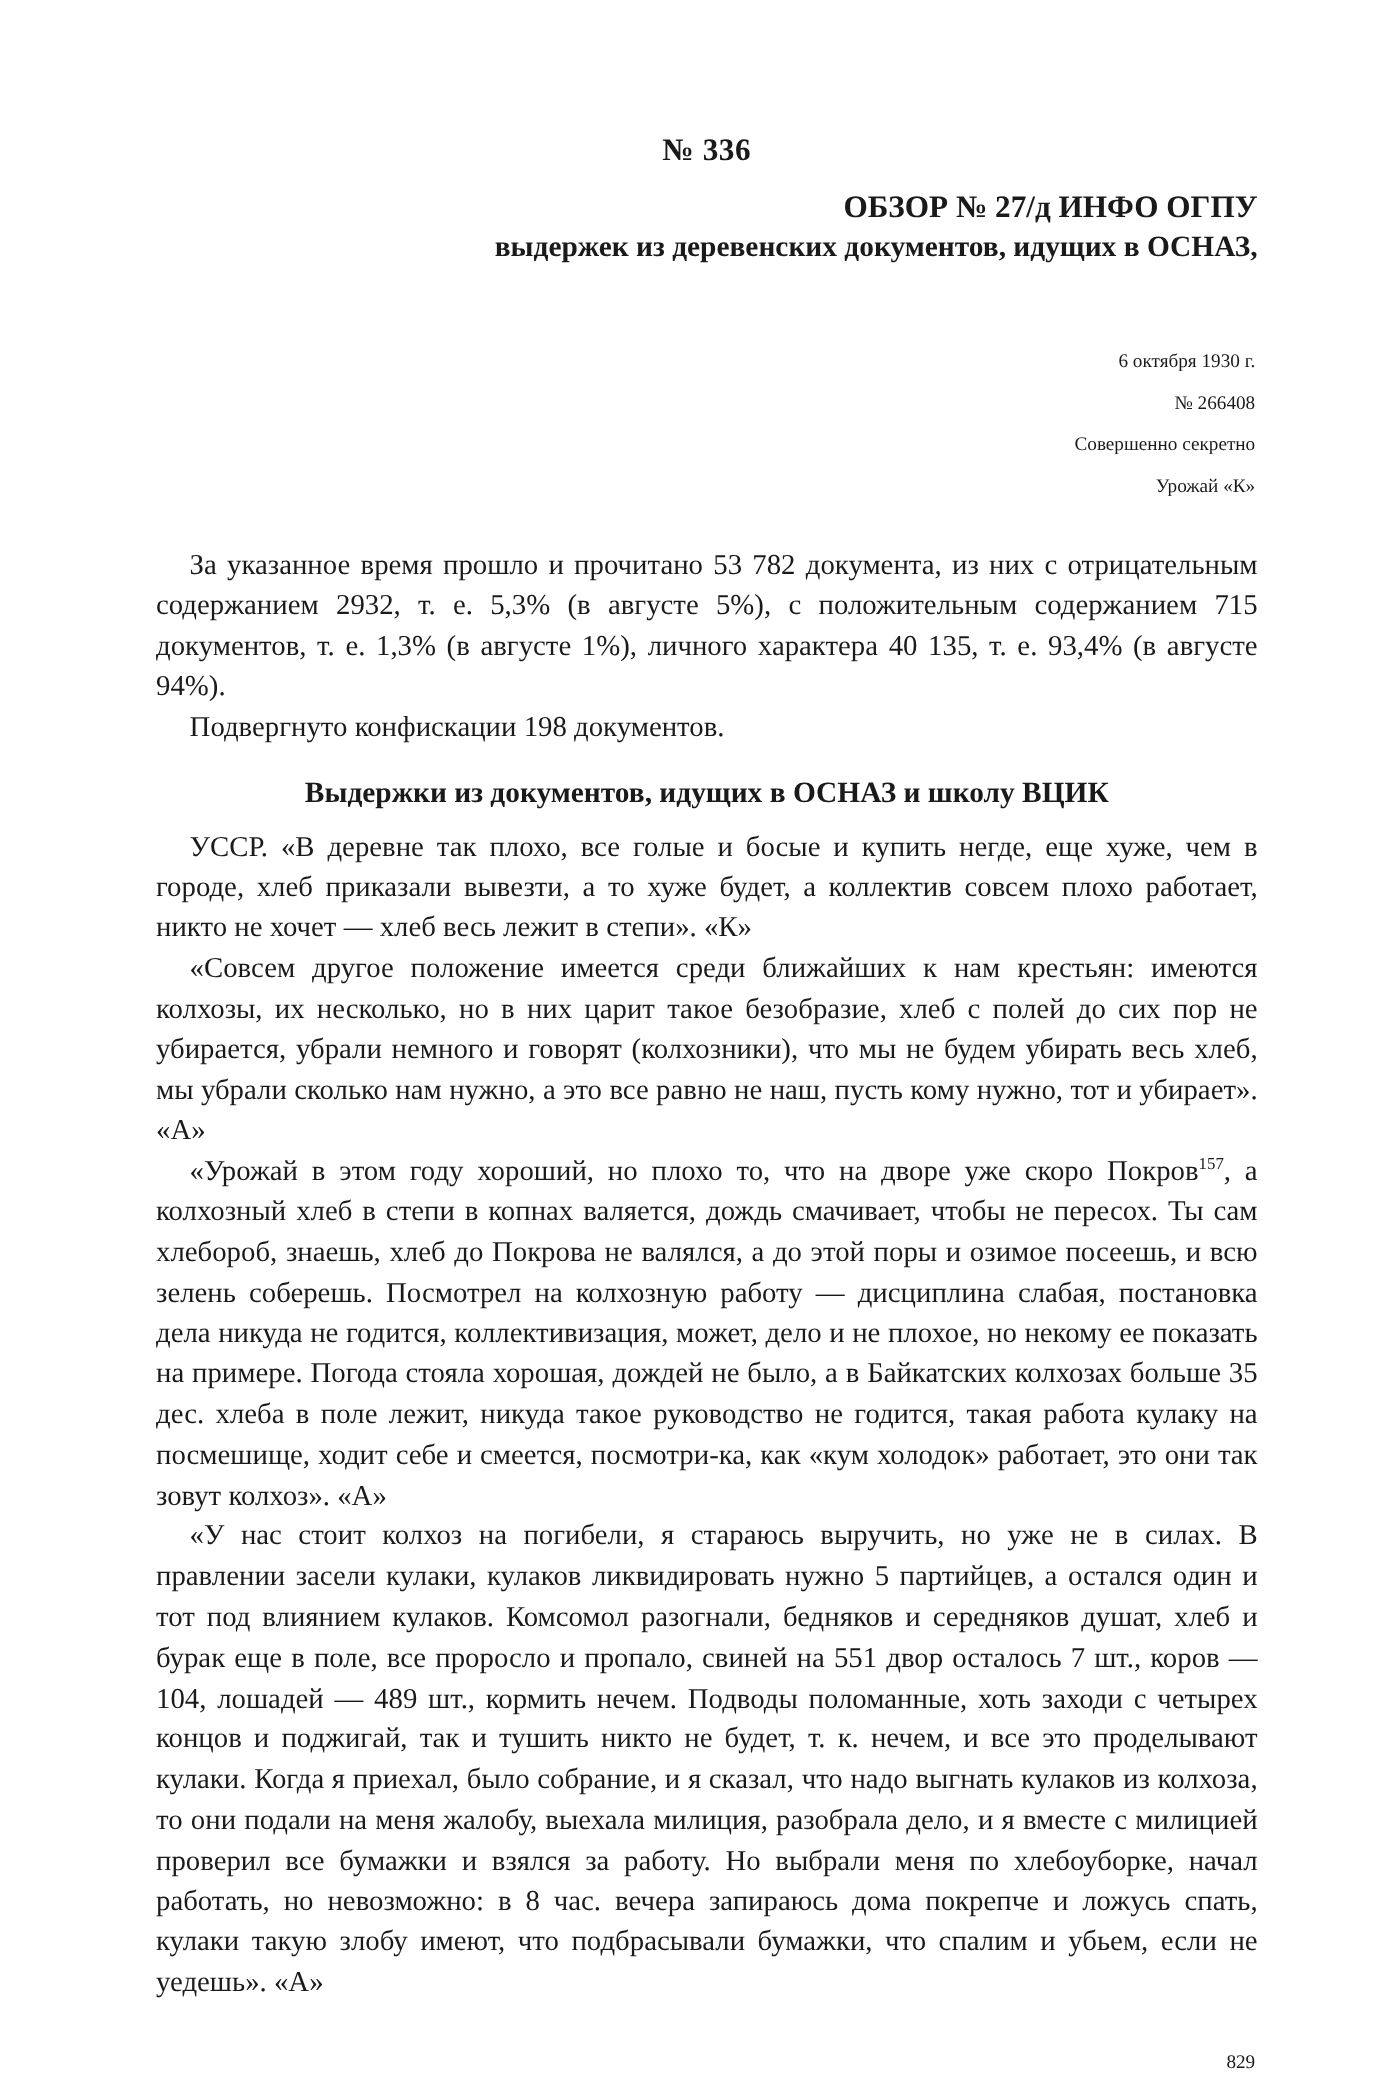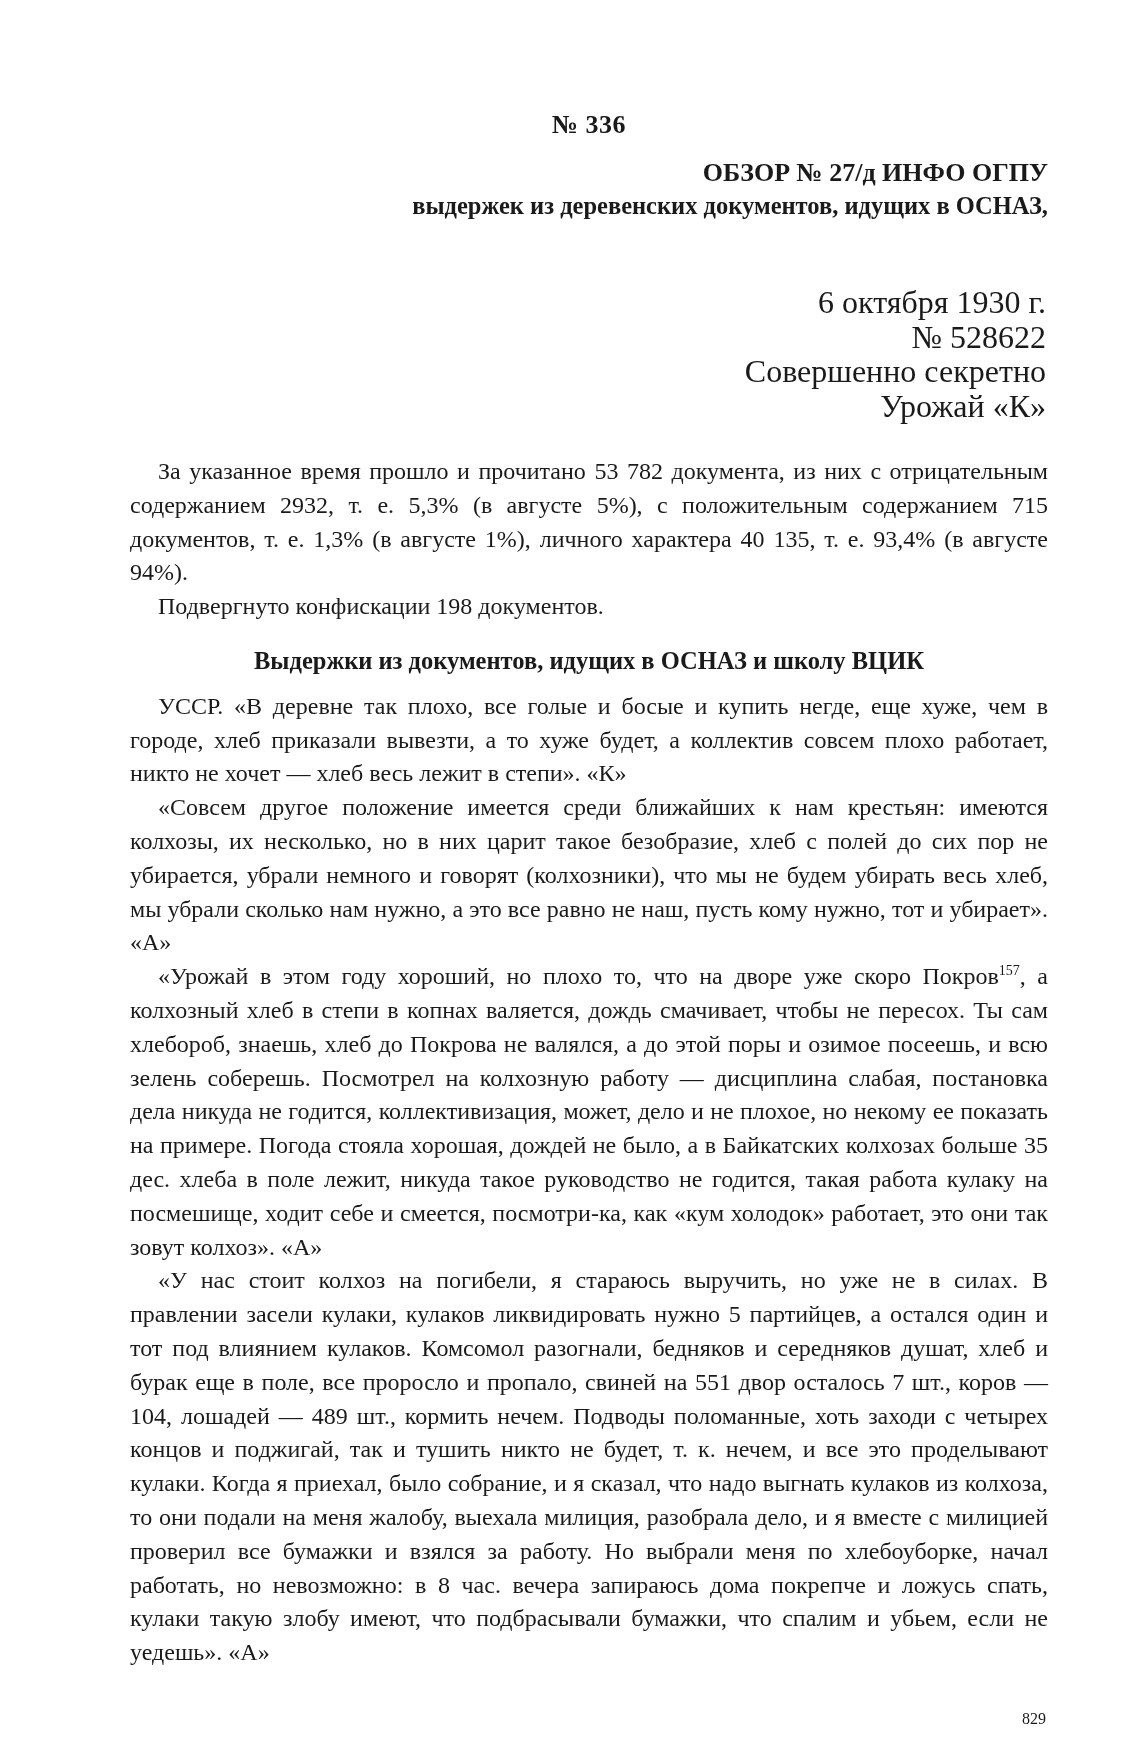--- a/index.html
+++ b/index.html
@@ -14,21 +14,21 @@
       font-weight: bold; font-size: 26px; letter-spacing: 0.5px;
     }
     .title-block {
       position: absolute; top: 156px; left: 0; width: 918px; text-align: right;
       font-weight: bold;
     }
     .title-main { font-size: 26px; line-height: 34px; }
     .title-sub { font-size: 24.5px; line-height: 31px; }
     .meta-block {
       position: absolute; top: 285px; right: 2px; text-align: right;
-      font-size: 32px; line-height: 34.5px;
+      font-size: 16px; line-height: 34.5px;
     }
     .body-text {
       position: absolute; top: 455px; left: 0; width: 918px;
       font-size: 24px; line-height: 33.8px; text-align: justify;
       hyphens: manual;
     }
     .body-text p { margin: 0; text-indent: 28px; }
     .section-heading {
       font-weight: bold; text-align: center; text-indent: 0 !important;
       font-size: 24.5px; margin: 20px 0 12px 0 !important;
@@ -46,21 +46,21 @@
 <div class="page">
   <div class="doc-number">№ 336</div>
 
   <div class="title-block">
     <div class="title-main">ОБЗОР № 27/д ИНФО ОГПУ</div>
     <div class="title-sub">выдержек из деревенских документов, идущих в ОСНАЗ,</div>
   </div>
 
   <div class="meta-block">
     <div>6 октября 1930 г.</div>
-    <div>№ 528622</div>
+    <div>№ 266408</div>
     <div>Совершенно секретно</div>
     <div>Урожай «К»</div>
   </div>
 
   <div class="body-text">
     <p>За указанное время прошло и прочитано 53 782 документа, из них с отрицательным содержанием 2932, т. е. 5,3% (в августе 5%), с положительным содержанием 715 документов, т. е. 1,3% (в августе 1%), личного характера 40 135, т. е. 93,4% (в августе 94%).</p>
     <p>Подвергнуто конфискации 198 документов.</p>
 
     <p class="section-heading">Выдержки из документов, идущих в ОСНАЗ и школу ВЦИК</p>
 

